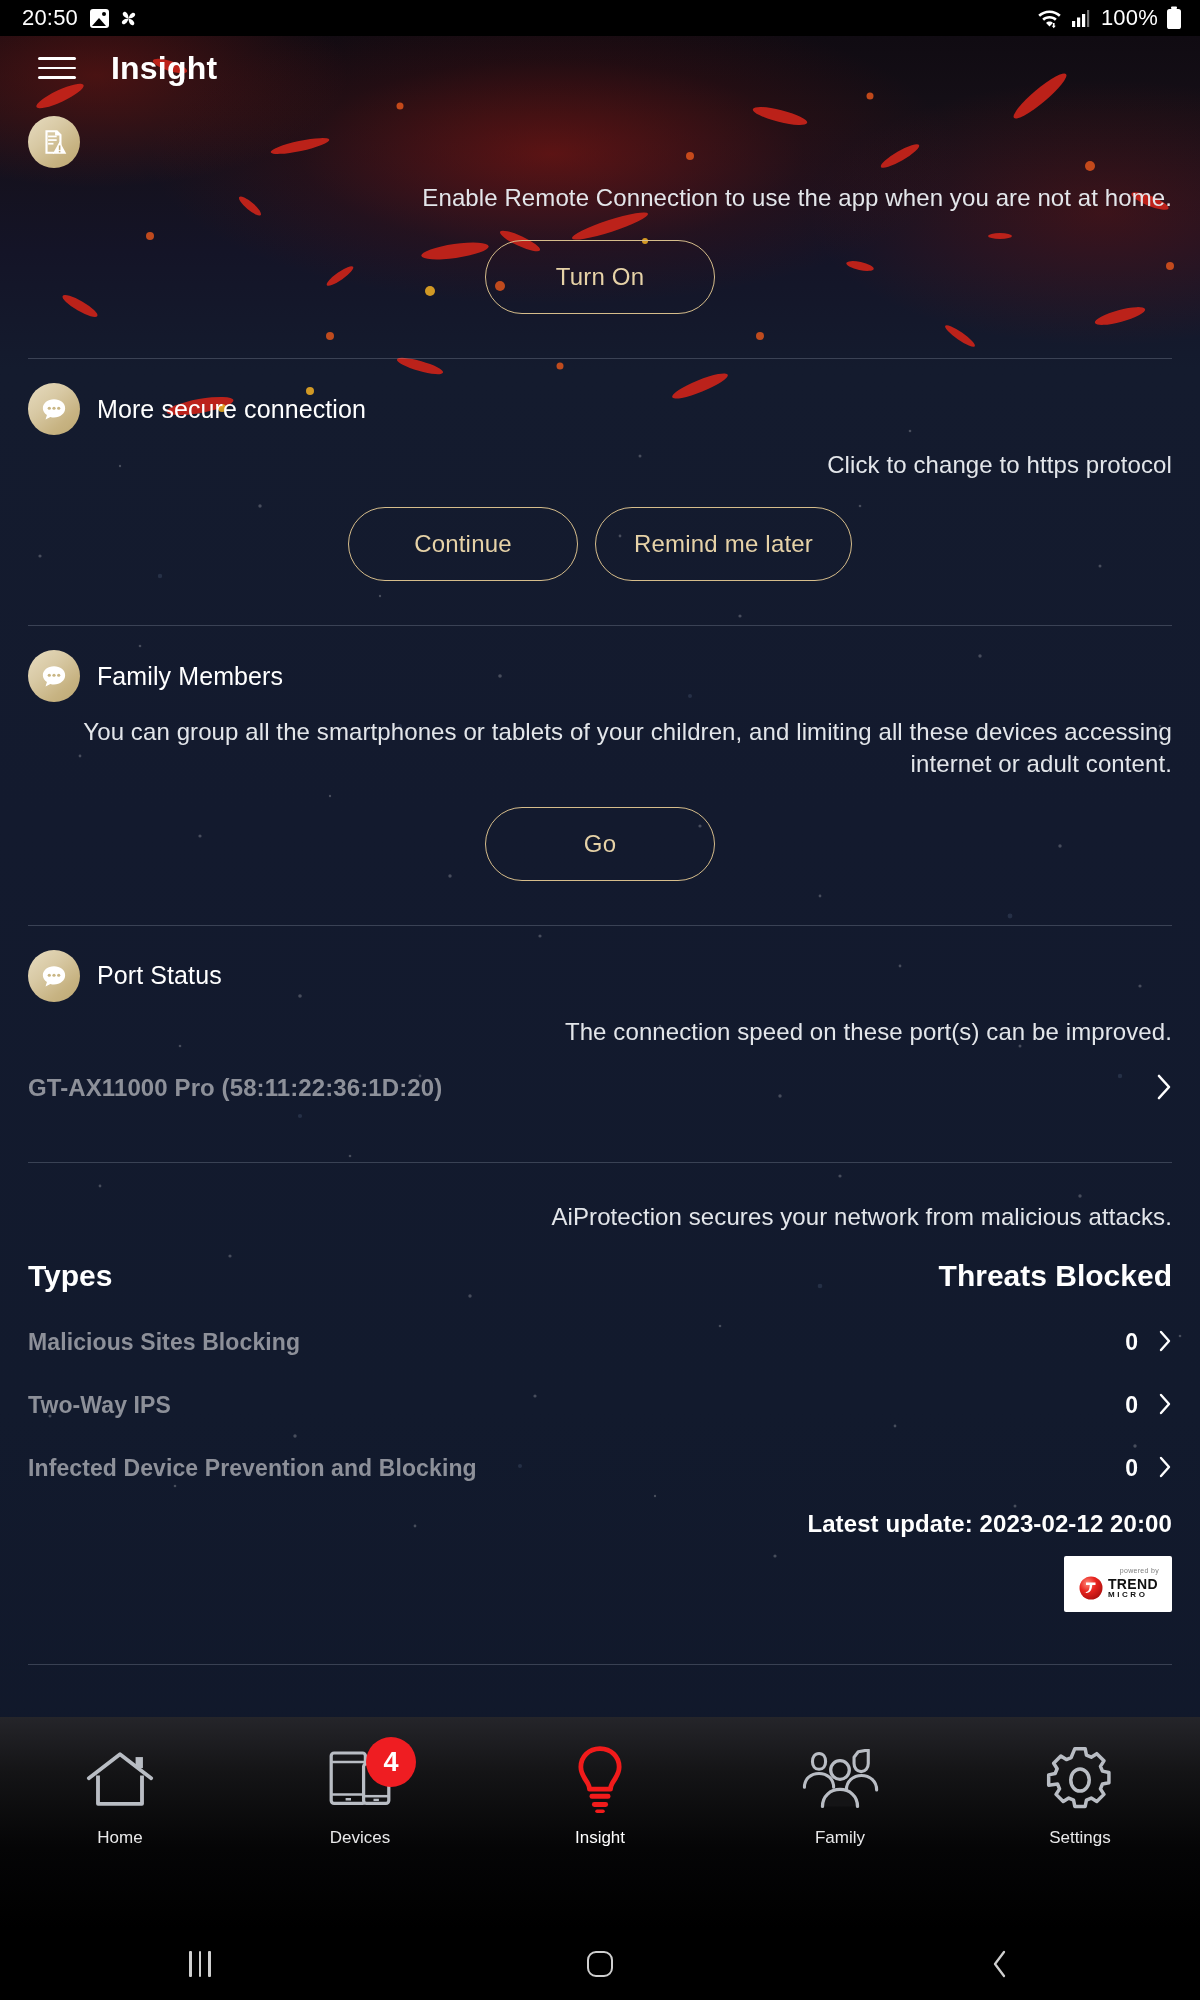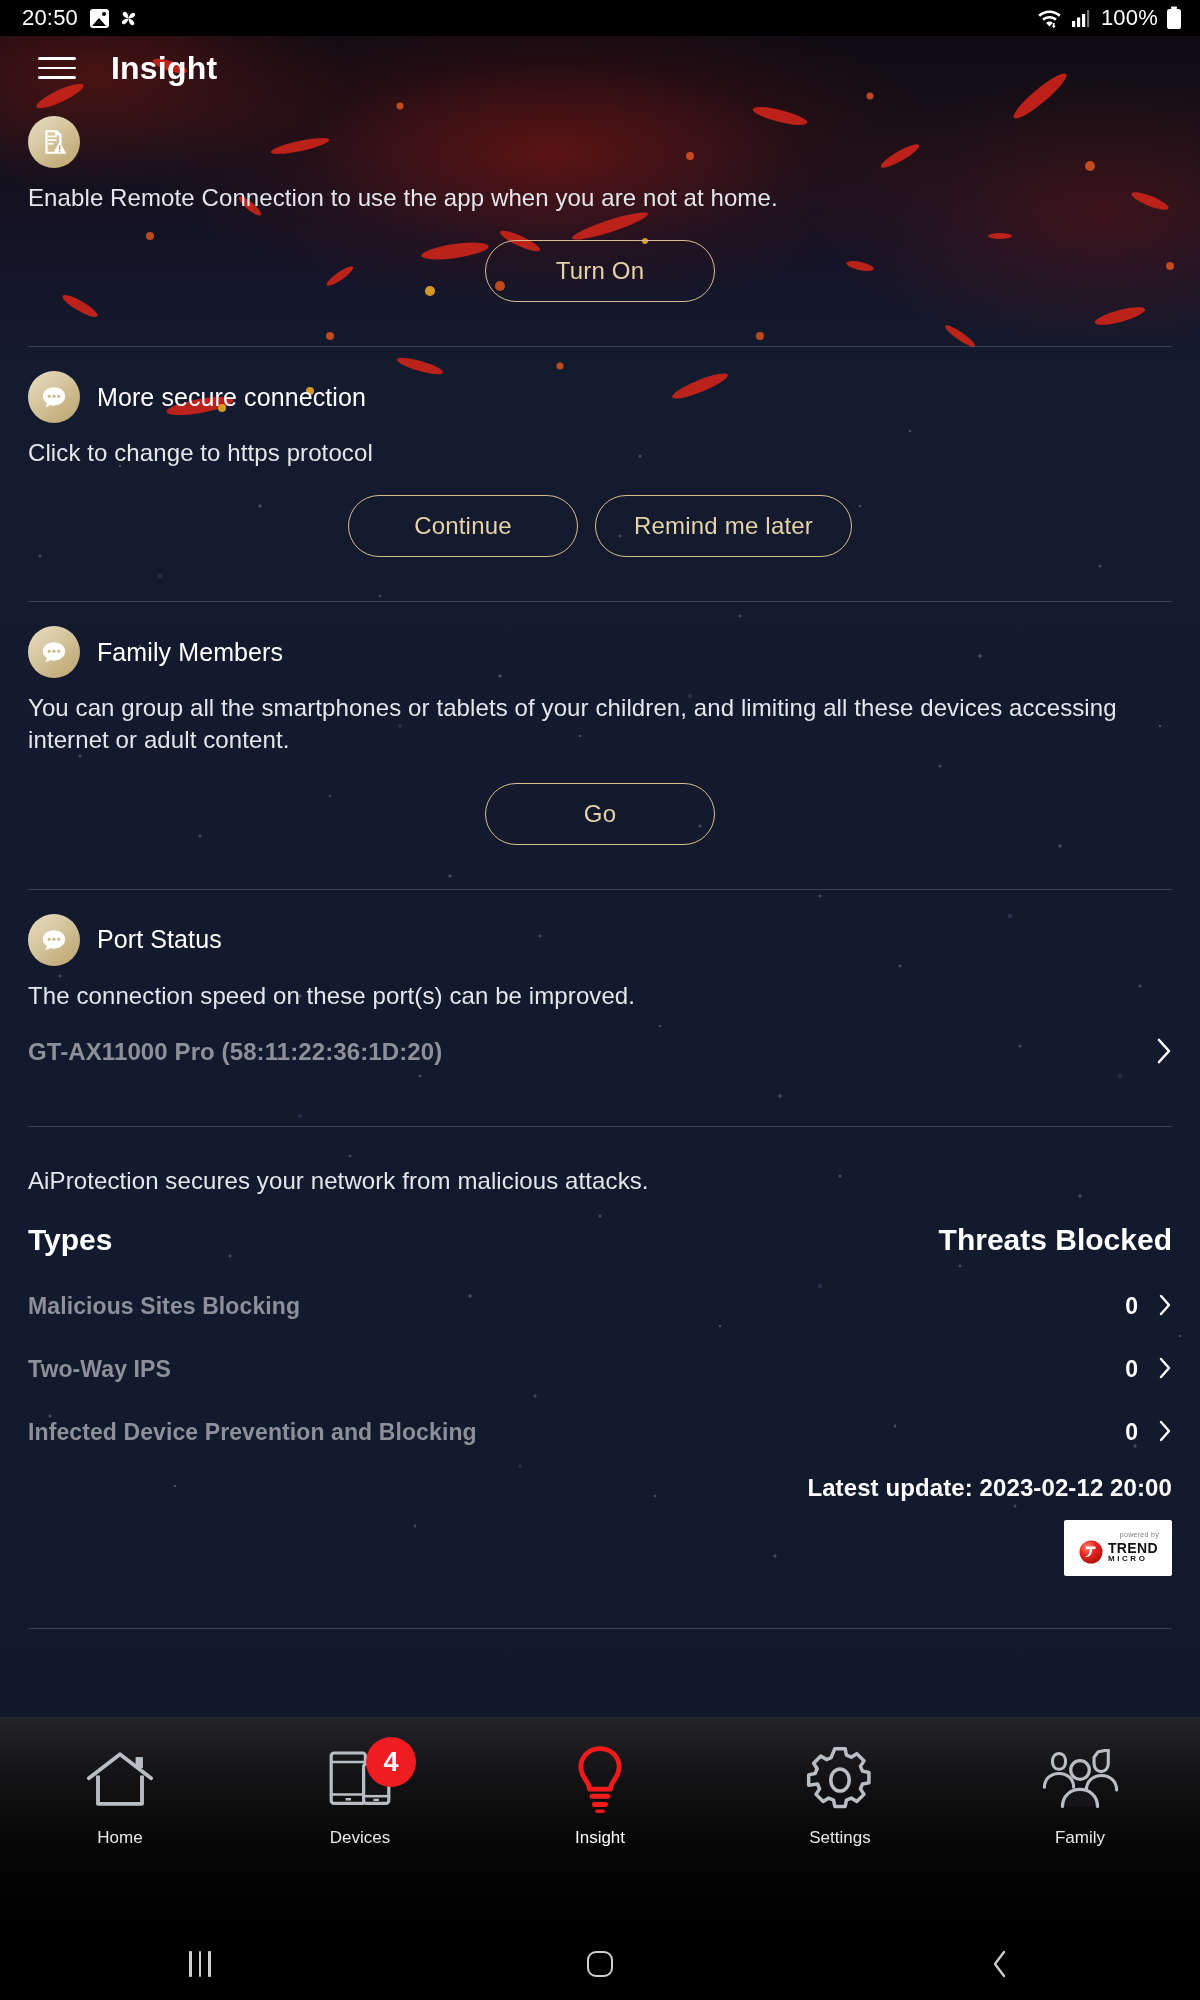--- a/index.html
+++ b/index.html
@@ -79,27 +79,27 @@
   .card-head{ display:flex; align-items:center; gap:17px; }
   .badge-ico{
     width:52px;height:52px;border-radius:50%;
     background:linear-gradient(140deg,#e7dcc0 0%, #d8c9a4 38%, #c7b382 72%, #bda872 100%);
     display:flex;align-items:center;justify-content:center;flex:0 0 auto;
   }
   .badge-ico svg{ display:block; }
   .card-title{ font-size:25px; font-weight:400; color:#fff; letter-spacing:.1px;}
   .card-desc{
     font-size:24px; color:#e3e6ea; line-height:1.34; font-weight:400;
-    margin-top:14px; letter-spacing:.1px;
+    margin-top:14px; letter-spacing:.1px;text-align:right;
   }
   .btn-row{ display:flex; justify-content:center; gap:17px; margin-top:26px; }
   .btn-pill{
     border:1.6px solid #d6bd8b; color:#e6d2a7; background:transparent;
     border-radius:40px; font-size:24px; font-family:inherit;
-    padding:0 38px; height:62px; min-width:120px;
+    padding:0 38px; height:74px; min-width:120px;
     display:flex;align-items:center;justify-content:center; cursor:pointer;
     letter-spacing:.2px;
   }
   .divider{ height:1px; background:rgba(190,200,215,.23); margin:0 28px; }
 
   
   .router-row{
     display:flex; align-items:flex-start; margin-top:26px; cursor:pointer;
   }
   .router-name{ font-size:24px; color:#8d9099; font-weight:700; letter-spacing:.1px;}
@@ -514,41 +514,41 @@
           <rect x="10.3" y="26.4" width="11.4" height="2.8" rx="1.3" fill="#f21b1b"></rect>
           <rect x="11.6" y="31" width="8.8" height="2.6" rx="1.3" fill="#f21b1b"></rect>
           <rect x="13.4" y="35" width="5.2" height="1.9" rx="1" fill="#f21b1b"></rect>
         </svg>
       </div>
       <div class="tab-label">Insight</div>
     </div>
 
     <div class="tab">
       <div class="tab-ico">
-        <svg width="72" height="70" viewBox="0 0 38 38">
-          <path d="M16.2 2h5.6l.7 3.5 2.6 1.1 3-1.9 3.9 3.9-1.9 3 1.1 2.6 3.5.7v5.6l-3.5.7-1.1 2.6 1.9 3-3.9 3.9-3-1.9-2.6 1.1-.7 3.5h-5.6l-.7-3.5-2.6-1.1-3 1.9-3.9-3.9 1.9-3-1.1-2.6L2 21.8v-5.6l3.5-.7 1.1-2.6-1.9-3 3.9-3.9 3 1.9 2.6-1.1z" fill="none" stroke="#b9bdc4" stroke-width="1.9" stroke-linejoin="round"></path>
-          <ellipse cx="19" cy="19" rx="5" ry="6" fill="none" stroke="#b9bdc4" stroke-width="1.9"></ellipse>
-        </svg>
-      </div>
-      <div class="tab-label">Settings</div>
-    </div>
-
-    <div class="tab">
-      <div class="tab-ico">
         <svg width="84" height="62" viewBox="0 0 46 34">
           <path d="M11.5 2.5c2.4 0 3.6 2 3.6 4.3 0 2.4-1.3 4.3-3.6 4.3S7.9 9.2 7.9 6.8c0-2.3 1.2-4.3 3.6-4.3z" fill="none" stroke="#b9bdc4" stroke-width="1.7"></path>
           <path d="M3.5 21c0-4.6 3.6-7.6 8-7.6s8 3 8 7.6" fill="none" stroke="#b9bdc4" stroke-width="1.7" stroke-linecap="round"></path>
           <path d="M33 1.5l5.5-1v7.5c0 2.5-1.6 4.4-3.9 4.4S30.7 10.5 30.7 8V4.5z" fill="none" stroke="#b9bdc4" stroke-width="1.7" stroke-linejoin="round"></path>
           <path d="M26.5 22.5c0-4.8 3.8-8 8.3-8s8.3 3.2 8.3 8" fill="none" stroke="#b9bdc4" stroke-width="1.7" stroke-linecap="round"></path>
           <circle cx="23" cy="11.5" r="5.1" fill="#141416" stroke="#b9bdc4" stroke-width="1.8"></circle>
           <path d="M13.4 31.5c0-5.6 4.3-9.3 9.6-9.3s9.6 3.7 9.6 9.3" fill="#141416" stroke="#b9bdc4" stroke-width="1.8" stroke-linecap="round"></path>
         </svg>
       </div>
       <div class="tab-label">Family</div>
     </div>
+
+    <div class="tab">
+      <div class="tab-ico">
+        <svg width="72" height="70" viewBox="0 0 38 38">
+          <path d="M16.2 2h5.6l.7 3.5 2.6 1.1 3-1.9 3.9 3.9-1.9 3 1.1 2.6 3.5.7v5.6l-3.5.7-1.1 2.6 1.9 3-3.9 3.9-3-1.9-2.6 1.1-.7 3.5h-5.6l-.7-3.5-2.6-1.1-3 1.9-3.9-3.9 1.9-3-1.1-2.6L2 21.8v-5.6l3.5-.7 1.1-2.6-1.9-3 3.9-3.9 3 1.9 2.6-1.1z" fill="none" stroke="#b9bdc4" stroke-width="1.9" stroke-linejoin="round"></path>
+          <ellipse cx="19" cy="19" rx="5" ry="6" fill="none" stroke="#b9bdc4" stroke-width="1.9"></ellipse>
+        </svg>
+      </div>
+      <div class="tab-label">Settings</div>
+    </div>
   </div>
 
   <div class="navbar">
     <div class="navbtn">
       <div class="nav-recents">
           <i></i>
           <i></i>
           <i></i>
         </div>
     </div>

